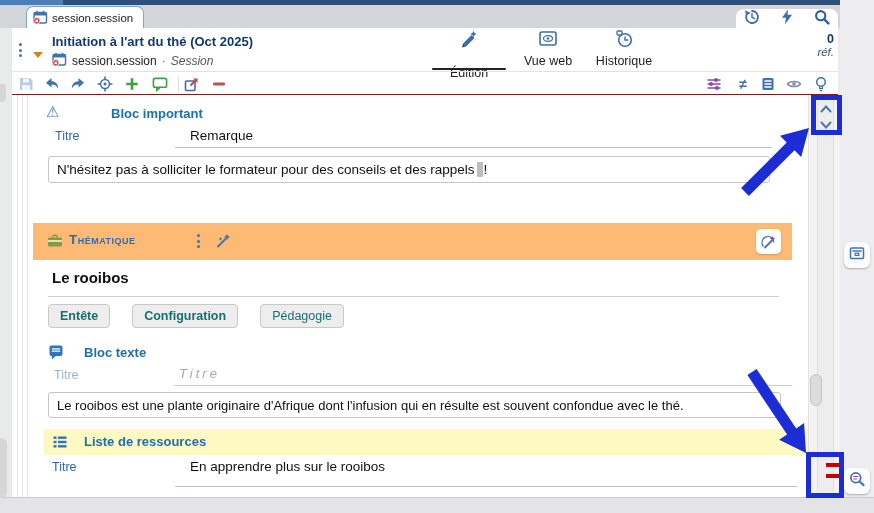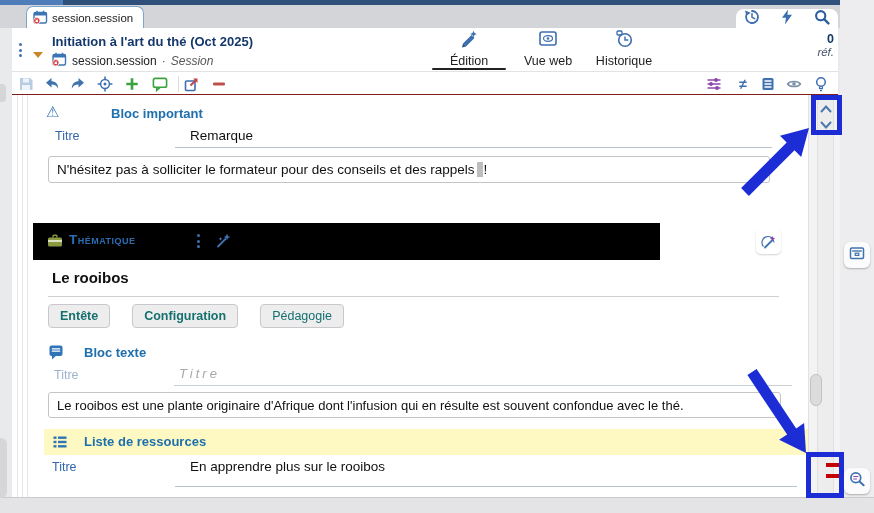--- a/index.html
+++ b/index.html
@@ -25,21 +25,21 @@
   #header-panel { left:12px; top:28px; width:826px; height:67px; background:#fff; border-bottom:1px solid #7f1d1d; }
   #kebab-main { left:7px; top:15px; }
   #caret-down { left:21px; top:24px; width:0; height:0; border-left:5px solid transparent;
     border-right:5px solid transparent; border-top:6px solid #c8882a; }
   #doc-title { left:40px; top:6px; font-size:13px; font-weight:bold; color:#14386b; }
   #doc-subtitle { left:40px; top:24px; display:flex; align-items:center; gap:5px; font-size:12px; color:#222; }
   #doc-subtitle .sep { color:#555; }
   #doc-subtitle .type { font-style:italic; color:#555; }
   .view-tab { top:2px; height:40px; display:flex; flex-direction:column; align-items:center; justify-content:flex-start; cursor:pointer; }
   .view-tab .vt-label { font-size:12.5px; color:#1d1d1d; margin-top:2px; }
-  #tab-edition { left:420px; width:74px; }
+  #tab-edition { left:420px; width:74px;gap:12px; }
   #tab-vueweb { left:500px; width:72px; }
   #tab-historique { left:572px; width:80px; }
   #tab-edition .vt-underline { position:absolute; bottom:0; left:0; width:100%; height:2.5px; background:#222; border-radius:2px; }
   #ref-block { right:4px; top:4px; width:60px; text-align:right; }
   #ref-count { font-size:12.5px; font-weight:bold; color:#14386b; }
   #ref-label { font-size:11.5px; font-style:italic; color:#44546a; }
 
   #edit-toolbar { left:0; top:43px; width:826px; height:24px; border-top:1px solid #e3e3e3; }
   .tb { position:absolute; top:4px; width:16px; height:16px; display:flex; align-items:center; justify-content:center; }
   #tb-sep { position:absolute; left:166px; top:4px; width:1px; height:16px; background:#ddd; }
@@ -57,21 +57,21 @@
   #titre1-value { left:178px; top:33px; }
   .underline { height:1px; background:#b9c2cc; }
   #titre1-underline { left:163px; top:52px; width:597px; }
   .body-box { border:1px solid #c5c5c5; border-radius:3px; background:#fff;
     font-size:13.5px; color:#111; display:flex; align-items:center; padding:0 8px; white-space:nowrap; overflow:hidden; }
   #body1-box { left:36px; top:61px; width:722px; height:27px; }
   .caret-block { display:inline-block; width:6px; height:15px; background:#bdbdbd; margin:0 1px 0 2px; }
 
   
   #them-card { left:21px; top:128px; width:775px; height:274px; }
-  #them-band { left:0; top:0; width:627px; height:37px; background:#000000;text-align:right; }
+  #them-band { left:0; top:0; width:759px; height:37px; background:#fdba74;text-align:right; }
   #them-briefcase { left:14px; top:11px; }
   #them-kicker { left:36px; top:9px; font-size:13.5px; font-weight:bold; color:#2c6db1;
     font-variant:small-caps; letter-spacing:.5px; }
   #them-kebab { left:164px; top:11px; }
   #them-wand { left:182px; top:10px; }
   #them-wand-btn { left:723px; top:6px; width:25px; height:25px; background:#fff; border-radius:5px;
     box-shadow:0 1px 2px rgba(0,0,0,.18); display:flex; align-items:center; justify-content:center; }
   #them-title { left:19px; top:46px; font-size:15px; font-weight:bold; color:#111; }
   #them-rule { left:15px; top:73px; width:731px; height:1px; background:#cfcfcf; }
   #them-tabs { left:15px; top:81px; display:flex; gap:22px; }

